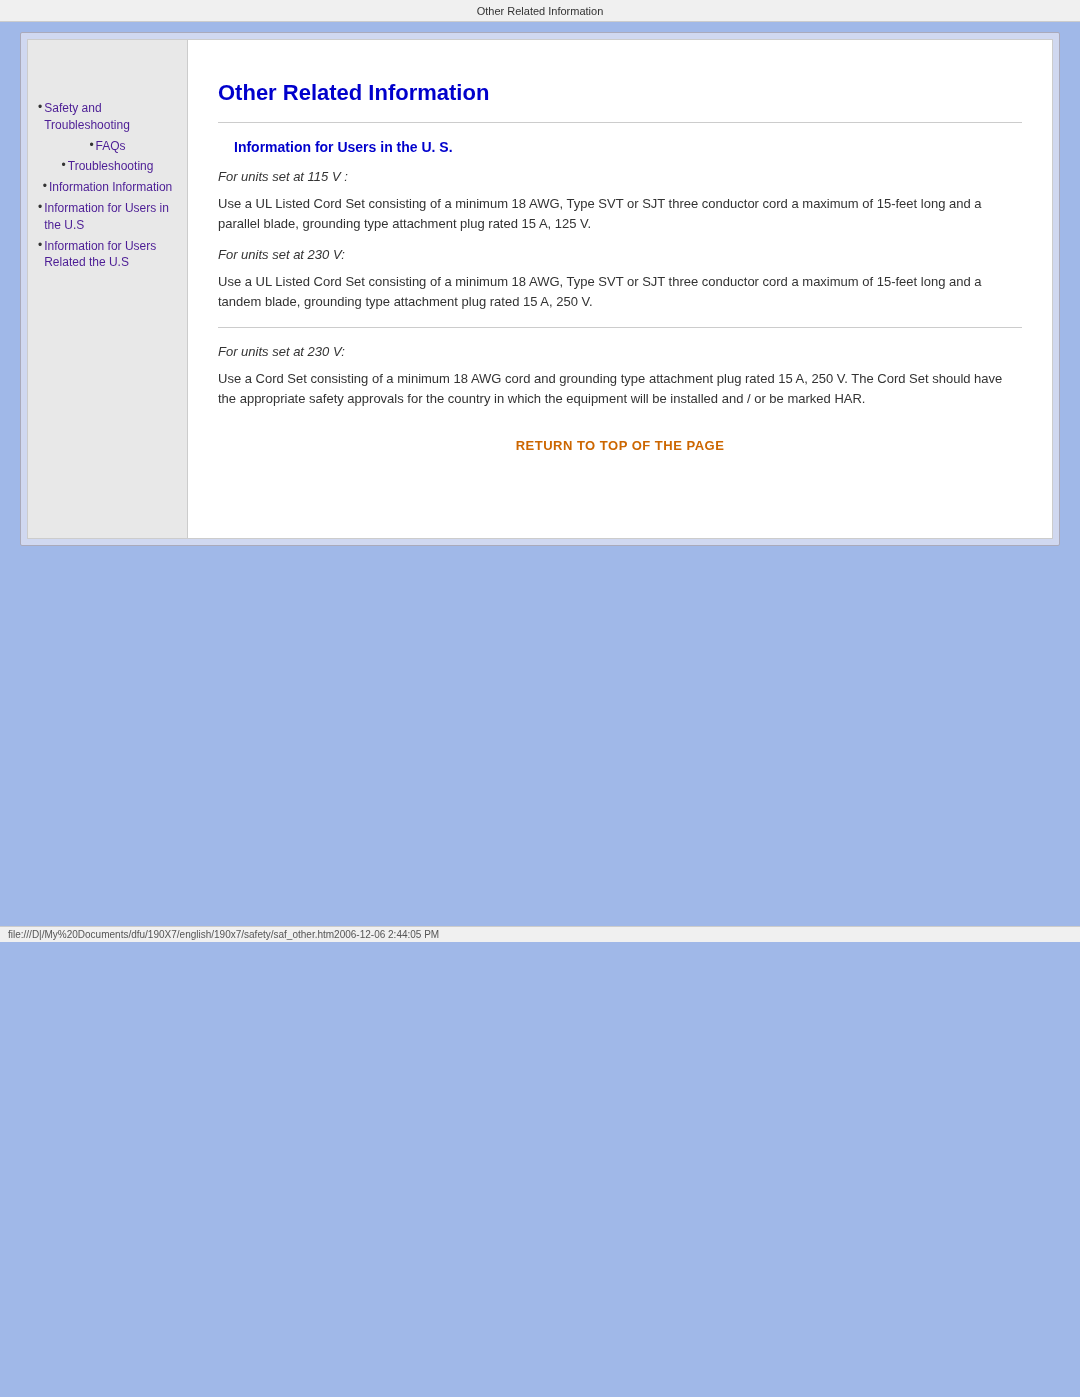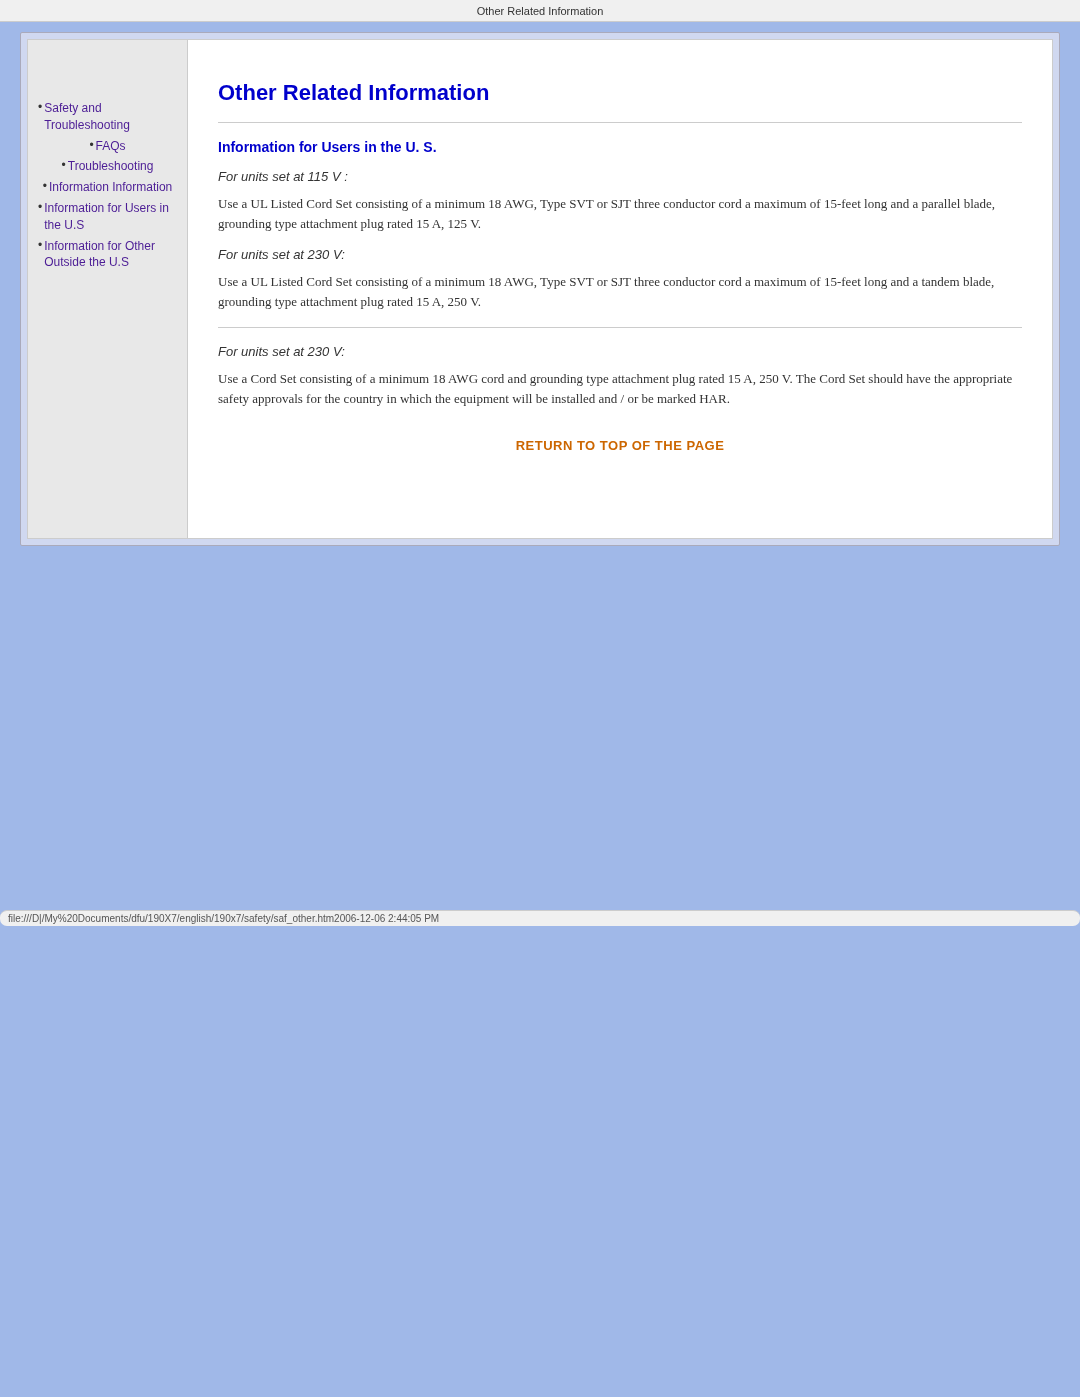--- a/index.html
+++ b/index.html
@@ -89,54 +89,53 @@
       border: none;
       border-top: 1px solid #ccc;
       margin: 16px 0;
     }
 
     .section-title {
       font-size: 14px;
       font-weight: bold;
       color: #0000cc;
       margin-bottom: 14px;
+      margin-left: 16px;
     }
 
     .italic-text {
       font-style: italic;
       margin-bottom: 10px;
       font-size: 13px;
     }
 
     .body-text {
       font-size: 13px;
       line-height: 1.5;
       margin-bottom: 14px;
-      font-family: Liberation Serif, serif;
     }
 
     .return-link {
       color: #cc6600;
       text-decoration: none;
       font-size: 13px;
       font-weight: bold;
       letter-spacing: 0.5px;
       display: block;
       text-align: center;
       margin-top: 30px;
     }
 
     .status-bar {
       background-color: #f0f0f0;
       border-top: 1px solid #ccc;
       padding: 2px 8px;
       font-size: 10px;
       color: #555;
-      margin-top: 4px;
-      border-radius: 7px;
+      margin-top: 20px;
     }
 
     .bottom-area {
       height: 350px;
       background-color: #a0b8e8;
     }
   </style>
 </head>
 <body>
 
@@ -170,21 +169,21 @@
           <a href="#">Information Information</a>
         </li>
 
         <li class="sidebar-item">
           <span class="bullet">•</span>
           <a href="#">Information for Users in the U.S</a>
         </li>
 
         <li class="sidebar-item">
           <span class="bullet">•</span>
-          <a href="#">Information for Other Outside the U.S</a>
+          <a href="#">Information for Users Related the U.S</a>
         </li>
 
       </ul>
     </div>
 
     <div class="main-content">
 
       <h1 class="page-title">Other Related Information</h1>
 
       <hr class="divider">

